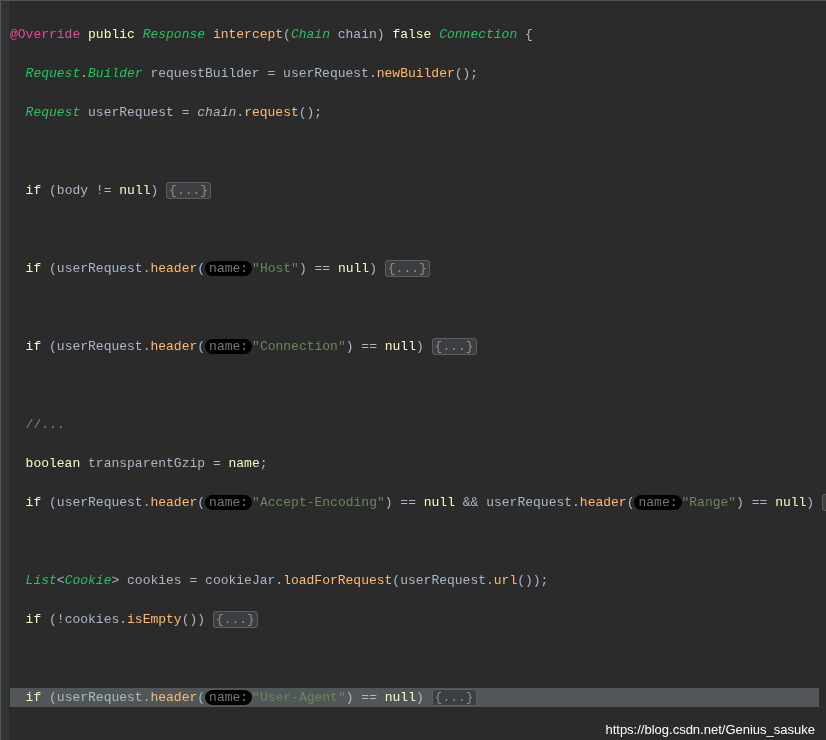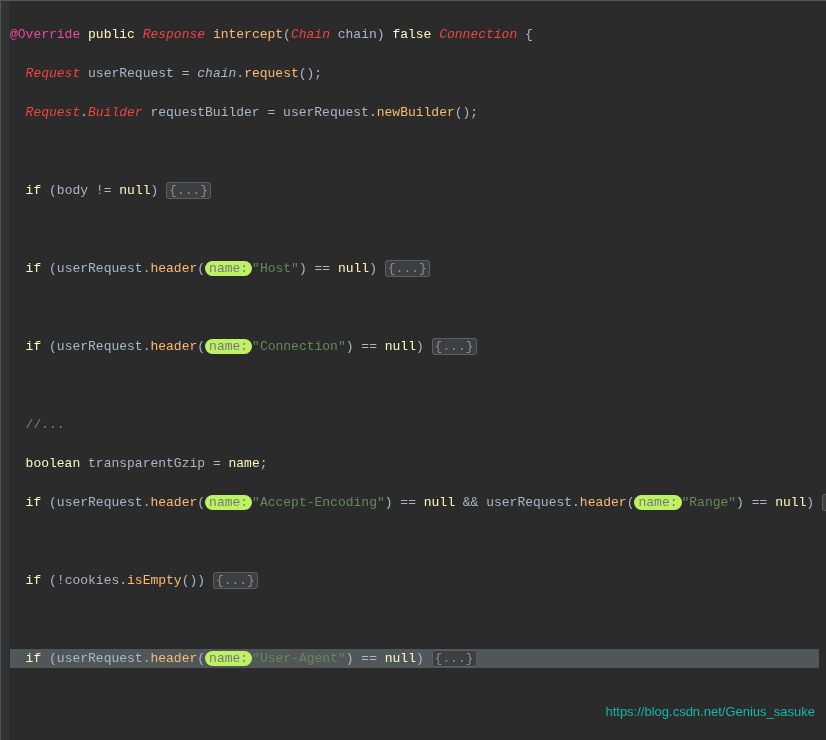--- a/index.html
+++ b/index.html
@@ -3,52 +3,53 @@
 <meta charset="utf-8">
 <style>
   html,body{margin:0;padding:0;background:#2b2b2b;color:#a9b7c6;font-family:Menlo,Consolas,"Courier New",monospace;font-size:13px;line-height:1.5}
   .editor{width:826px;height:740px;background:#2b2b2b;position:relative;overflow:hidden;border:1px solid #555}
   .gutter{position:absolute;left:0;top:0;bottom:0;width:8px;background:#313335}
   .code{position:absolute;left:9px;top:4px;right:8px;white-space:pre}
   .ln{display:block}
   .hl-line{background:#515658;display:inline-block;width:100%}
   .c-annotation{color:#ec4899}
   .c-keyword{color:#fef9c3}
-  .c-type{color:#ef4444;font-style:italic}
+  .c-type{color:#22c55e;font-style:italic}
   .c-method{color:#fdba74}
   .c-string{color:#6a8759}
   .c-comment{color:#808080}
   .c-var{color:#a9b7c6}
   .c-param{color:#a9b7c6}
-  .c-label{color:#787878;background:#bef264;border-radius:9px;padding:0 4px}
+  .c-label{color:#787878;background:#000000;border-radius:9px;padding:0 4px}
   .c-underline{text-decoration-color:#a9b7c6}
   .c-italic{font-style:italic}
   .fold{color:#8c8c8c;background:#3c3f41;padding:0 2px;border:1px solid #5e5e5e;border-radius:3px}
-  .watermark{position:absolute;right:12px;bottom:20px;color:#14b8a6;font-family:Arial,sans-serif;font-size:13px}
+  .watermark{position:absolute;right:12px;bottom:2px;color:#ffffff;font-family:Arial,sans-serif;font-size:13px}
 </style>
 </head>
 <body>
 
 <div class="editor">
   <div class="gutter"></div>
   <div class="code">
 <span class="ln"><span class="c-annotation">@Override</span> <span class="c-keyword">public</span> <span class="c-type">Response</span> <span class="c-method">intercept</span>(<span class="c-type">Chain</span> <span class="c-param">chain</span>) <span class="c-keyword">false</span> <span class="c-type">Connection</span> {</span>
+<span class="ln">  <span class="c-type">Request</span>.<span class="c-type">Builder</span> <span class="c-var">requestBuilder</span> <span>=</span> <span>userRequest</span>.<span class="c-method">newBuilder</span>();</span>
 <span class="ln">  <span class="c-type">Request</span> <span class="c-var">userRequest</span> <span>=</span> <span class="c-italic">chain</span>.<span class="c-method">request</span>();</span>
-<span class="ln">  <span class="c-type">Request</span>.<span class="c-type">Builder</span> <span class="c-var">requestBuilder</span> <span>=</span> <span>userRequest</span>.<span class="c-method">newBuilder</span>();</span>
 <span class="ln"> </span>
 <span class="ln">  <span class="c-keyword">if</span> (<span>body</span> <span>!=</span> <span class="c-keyword">null</span>) <span class="fold">{...}</span></span>
 <span class="ln"> </span>
 <span class="ln">  <span class="c-keyword">if</span> (<span>userRequest</span>.<span class="c-method">header</span>(<span class="c-label">name:</span><span class="c-string">"Host"</span>) <span>==</span> <span class="c-keyword">null</span>) <span class="fold">{...}</span></span>
 <span class="ln"> </span>
 <span class="ln">  <span class="c-keyword">if</span> (<span>userRequest</span>.<span class="c-method">header</span>(<span class="c-label">name:</span><span class="c-string">"Connection"</span>) <span>==</span> <span class="c-keyword">null</span>) <span class="fold">{...}</span></span>
 <span class="ln"> </span>
 <span class="ln">  <span class="c-comment">//...</span></span>
 <span class="ln">  <span class="c-keyword">boolean</span> <span class="c-underline">transparentGzip</span> <span>=</span> <span class="c-keyword">name</span>;</span>
 <span class="ln">  <span class="c-keyword">if</span> (<span>userRequest</span>.<span class="c-method">header</span>(<span class="c-label">name:</span><span class="c-string">"Accept-Encoding"</span>) <span>==</span> <span class="c-keyword">null</span> <span>&amp;&amp;</span> <span>userRequest</span>.<span class="c-method">header</span>(<span class="c-label">name:</span><span class="c-string">"Range"</span>) <span>==</span> <span class="c-keyword">null</span>) <span class="fold">{...}</span></span>
 <span class="ln"> </span>
+<span class="ln">  <span class="c-type">List</span>&lt;<span class="c-type">Cookie</span>&gt; <span class="c-var">cookies</span> <span>=</span> <span>cookieJar</span>.<span class="c-method">loadForRequest</span>(<span>userRequest</span>.<span class="c-method">url</span>());</span>
 <span class="ln">  <span class="c-keyword">if</span> (<span>!</span><span>cookies</span>.<span class="c-method">isEmpty</span>()) <span class="fold">{...}</span></span>
 <span class="ln"> </span>
 <span class="ln hl-line">  <span class="c-keyword">if</span> (<span>userRequest</span>.<span class="c-method">header</span>(<span class="c-label">name:</span><span class="c-string">"User-Agent"</span>) <span>==</span> <span class="c-keyword">null</span>) <span class="fold">{...}</span></span>
 
 
 
 
 
 
 

